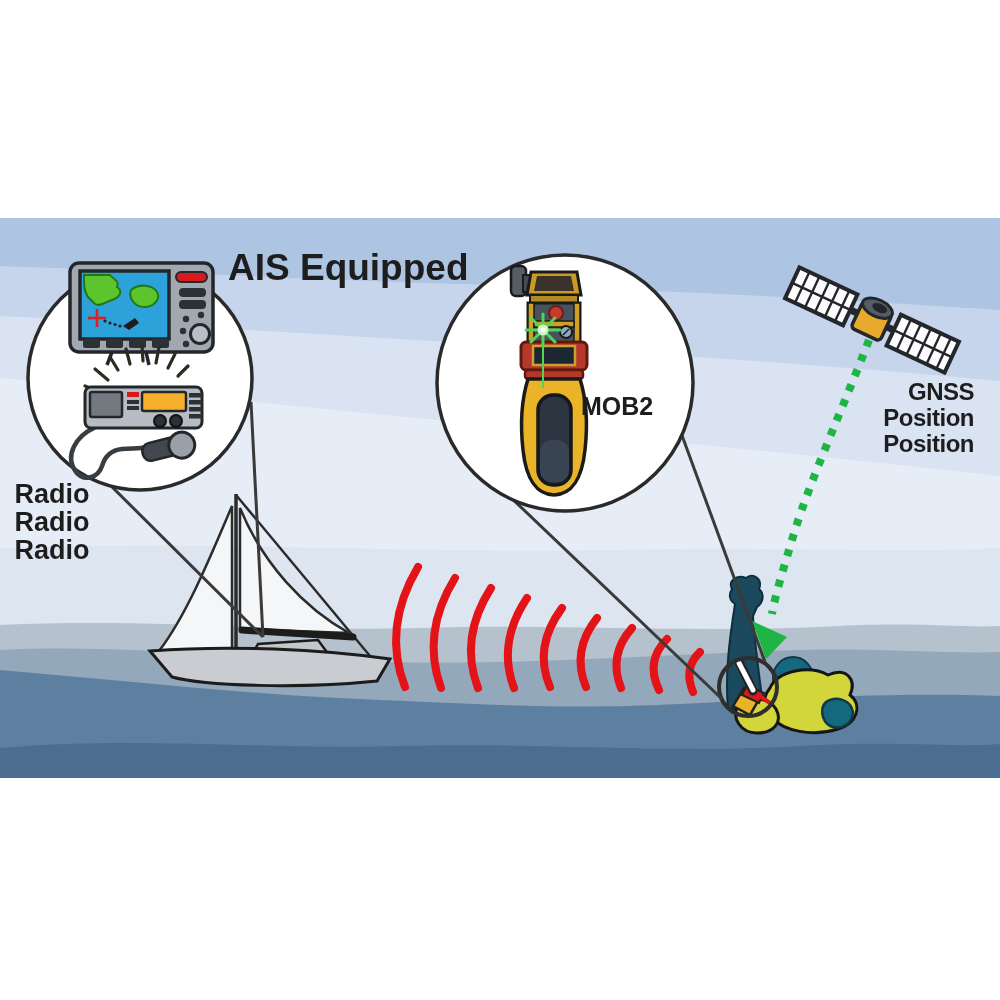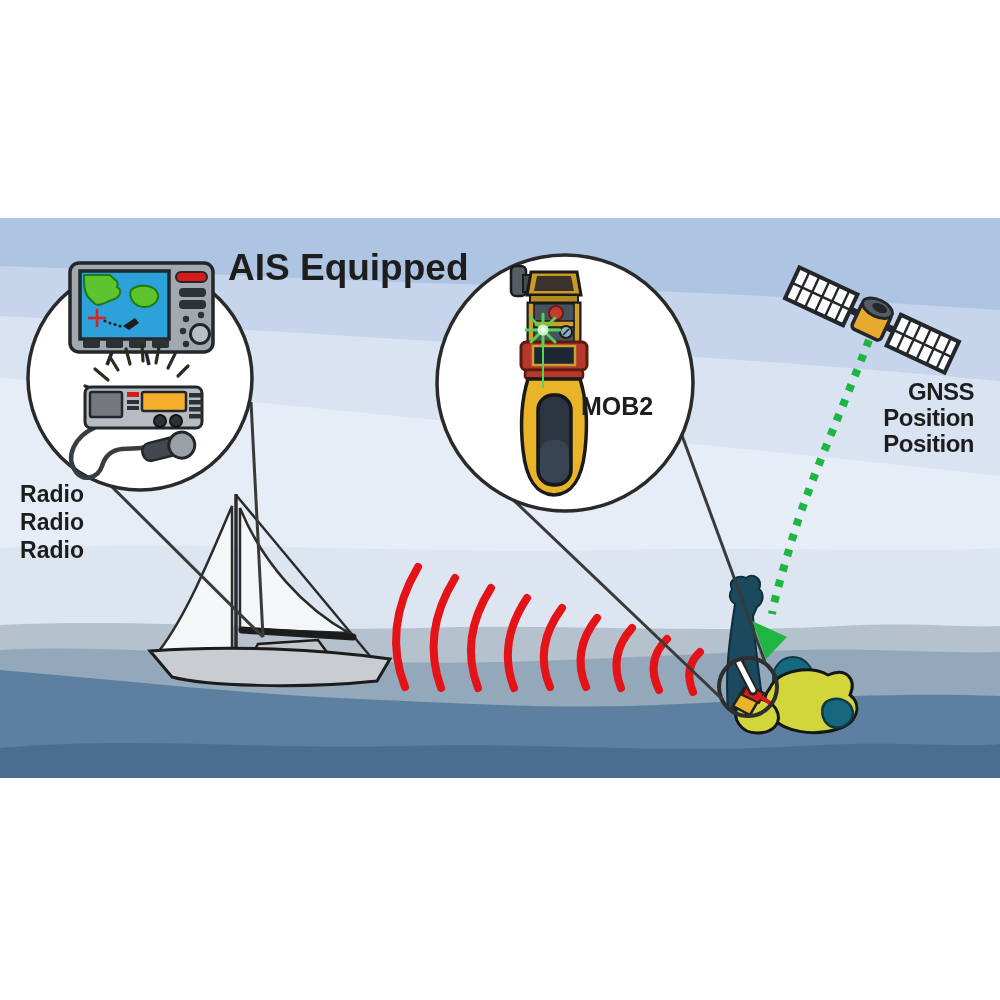--- a/index.html
+++ b/index.html
@@ -3,21 +3,21 @@
 <meta charset="utf-8">
 <style>
   html,body{margin:0;padding:0;}
   body{width:1000px;height:1000px;background:#ffffff;position:relative;overflow:hidden;
        font-family:"Liberation Sans","DejaVu Sans",sans-serif;}
   .scene{position:absolute;left:0;top:218px;width:1000px;height:560px;}
   .scene svg{display:block;width:1000px;height:560px;}
   .lbl{position:absolute;font-weight:bold;color:#1d1d1d;white-space:nowrap;}
   .lbl div{white-space:nowrap;}
   #lbl-ais{left:228px;top:256px;font-size:37px;line-height:24px;text-align:left;}
-  #lbl-radio{left:0px;top:480px;width:104px;font-size:23px;line-height:28px;text-align:center;}
+  #lbl-radio{left:0px;top:480px;width:104px;font-size:27px;line-height:28px;text-align:center;}
   #lbl-mob2{left:581px;top:392px;font-size:25px;}
   #lbl-gnss{left:854px;top:379px;width:120px;font-size:24px;line-height:26px;text-align:right;letter-spacing:-0.5px;}
 </style>
 </head>
 <body>
 
 <div class="scene">
 <svg viewBox="0 0 1000 560" xmlns="http://www.w3.org/2000/svg">
 
   <g>

